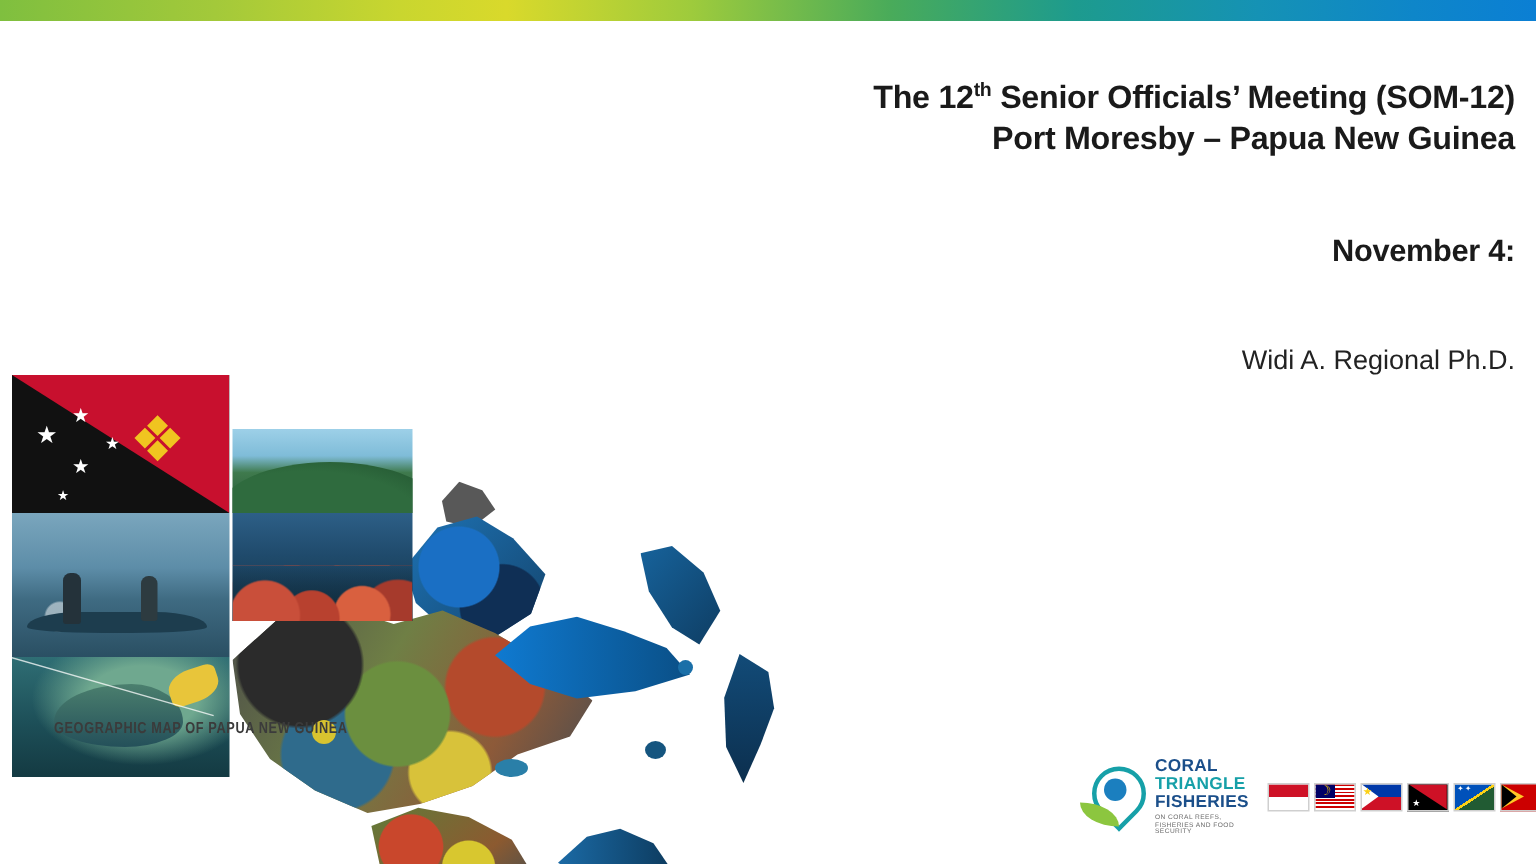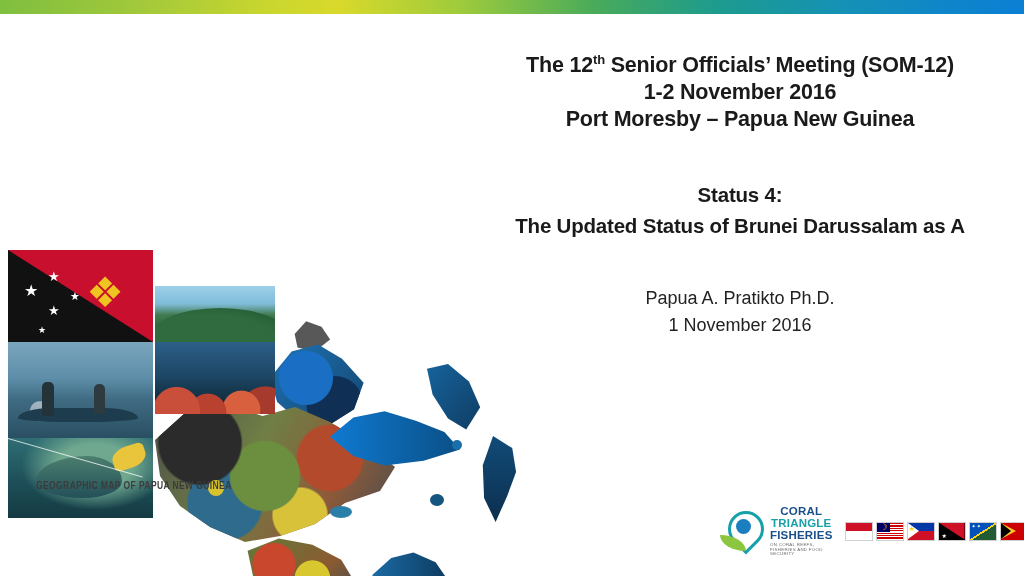--- a/index.html
+++ b/index.html
@@ -39,21 +39,21 @@
         #0e86c9 92%,
         #0b7fd4 100%);
   }
 
   
   .text-col {
     position: absolute;
     left: 470px;
     top: 46px;
     width: 540px;
-    text-align: center;
+    text-align: right;
   }
   .meeting-title {
     font-weight: bold;
     font-size: 21.5px;
     line-height: 27px;
     color: #1a1a1a;
     letter-spacing: -0.2px;
   }
   .meeting-title sup {
     font-size: 13px;
@@ -323,21 +323,21 @@
     left: 2px; bottom: 2px;
     width: 26px; height: 16px;
     background: #8cc63f;
     border-radius: 0 100% 0 100%;
   }
   .cti-text {
     margin-left: 6px;
     line-height: 1.05;
   }
   .cti-text .l1 {
-    font-size: 11.5px; font-weight: bold; color: #1b4f8a; letter-spacing: 0.2px; text-align: center;
+    font-size: 11.5px; font-weight: bold; color: #1b4f8a; letter-spacing: 0.2px;
   }
   .cti-text .l1 em {
     font-style: normal; color: #16a0a8;
   }
   .cti-text .l2 {
     font-size: 11.5px; font-weight: bold; color: #1b4f8a; letter-spacing: 0.2px;
   }
   .cti-text .l3 {
     font-size: 4.4px; color: #6b6b6b; letter-spacing: 0.3px; margin-top: 2px;
   }
@@ -475,32 +475,29 @@
       <div class="line"></div>
     </div>
 
     <div class="map-caption">GEOGRAPHIC MAP OF PAPUA NEW GUINEA</div>
   </div>
 
   <div class="text-col">
 
     <div class="meeting-title">
       <div><span>The 12</span><sup>th</sup><span> Senior Officials’ Meeting (SOM-12)</span></div>
-      <div>1-2 November 2016</div>
       <div>Port Moresby – Papua New Guinea</div>
     </div>
 
     <div class="session-block">
-      <div>Status 4:</div>
-      <div>The Updated Status of Brunei Darussalam as A</div>
+      <div>November 4:</div>
     </div>
 
     <div class="author-block">
-      <div>Papua A. Pratikto Ph.D.</div>
-      <div>1 November 2016</div>
+      <div>Widi A. Regional Ph.D.</div>
     </div>
   </div>
 
   <div class="logo-row">
 
     <div class="cti-mark">
       <div class="drop"></div>
       <div class="inner"></div>
       <div class="leaf"></div>
     </div>

